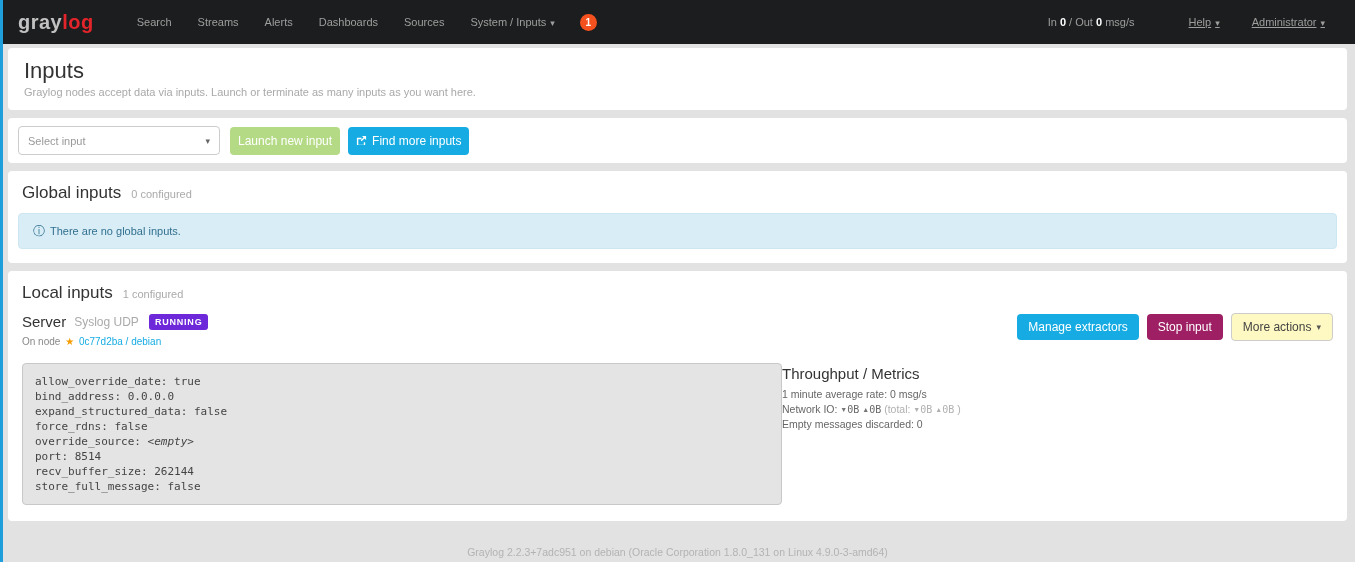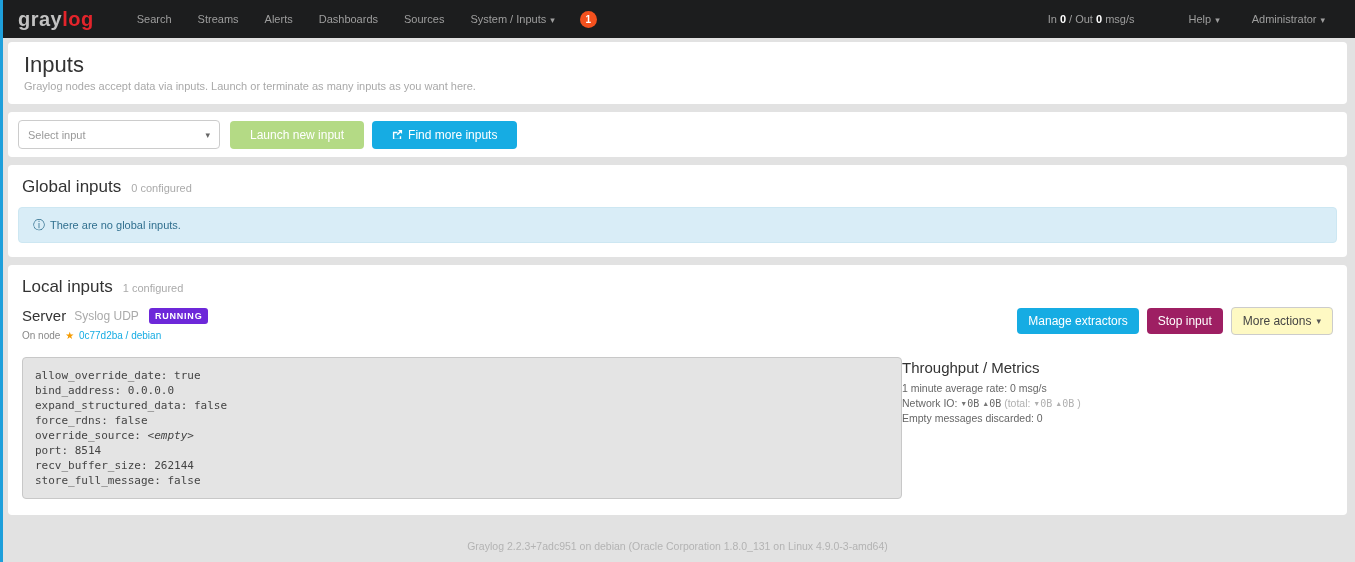--- a/index.html
+++ b/index.html
@@ -9,39 +9,39 @@
     background: #e2e2e2;
     position: relative;
   }
   .focus-strip {
     position: absolute; left: 0; top: 0; width: 3px; height: 562px;
     background: #1e9fdb; z-index: 50;
   }
 
   
   .navbar {
-    height: 38px; background: #1c1d1e; display: flex; align-items: center;
+    height: 44px; background: #1c1d1e; display: flex; align-items: center;
     padding: 0 14px 0 18px; color: #9e9e9e; font-size: 11px;
   }
   .logo { font-size: 20px; font-weight: bold; letter-spacing: .5px; margin-right: 30px; cursor: pointer; }
   .logo .lg-gray { color: #c2c2c2; }
   .logo .lg-log { color: #e3242b; }
   .nav-items { display: flex; align-items: center; }
   .nav-item { color: #9e9e9e; text-decoration: none; padding: 0 13px; cursor: pointer; }
   .nav-item .caret { font-size: 9px; margin-left: 4px; color: #9e9e9e; }
   .nav-badge {
     display: inline-flex; align-items: center; justify-content: center;
     width: 17px; height: 17px; border-radius: 50%;
     background: #f4511e; color: #fff; font-size: 10px; font-weight: bold;
     margin-left: 12px; cursor: pointer;
   }
   .nav-right { margin-left: auto; display: flex; align-items: center; }
   .nav-right .metric { margin-right: 38px; color: #9e9e9e; }
   .nav-right .metric b { color: #fff; font-weight: bold; }
-  .nav-right .nav-item { padding: 0 16px; }
+  .nav-right .nav-item { padding: 0 16px; text-decoration: underline; }
 
   
   .panel {
     background: #fff; border-radius: 4px; margin: 0 8px 8px 8px;
   }
   .panel.first { margin-top: 4px; }
 
   .page-header { padding: 10px 16px 12px 16px; }
   .page-title { font-size: 22px; font-weight: normal; color: #333; margin-bottom: 2px; }
   .page-subtitle { font-size: 11px; color: #a9a9a9; }
@@ -49,21 +49,21 @@
   
   .launcher { display: flex; align-items: center; padding: 8px 10px; }
   .select-box {
     width: 202px; height: 29px; border: 1px solid #ccc; border-radius: 4px;
     display: flex; align-items: center; padding: 0 9px; cursor: pointer;
     background: #fff; margin-right: 10px;
   }
   .select-box .placeholder { color: #999; font-size: 11px; flex: 1; }
   .select-box .caret { color: #666; font-size: 9px; }
   .btn {
-    border: none; border-radius: 4px; font-size: 12px; padding: 7px 20px;
+    border: none; border-radius: 4px; font-size: 12px; padding: 7px 8px;
     cursor: pointer; font-family: inherit; display: inline-flex; align-items: center;
   }
   .btn-launch { background: #b4da85; color: #fff; margin-right: 8px; }
   .btn-blue { background: #16ace3; color: #fff; }
   .btn-blue .ext-icon { margin-right: 5px; display: inline-block; line-height: 0; }
   .btn-magenta { background: #9e1f63; color: #fff; }
   .btn-default { background: #fef9c3; color: #444; border: 1px solid #ccc; }
   .btn-default .caret { font-size: 9px; margin-left: 5px; color: #555; }
 
   
@@ -89,21 +89,21 @@
     letter-spacing: .8px; border-radius: 3px; padding: 3px 6px; margin-left: 10px;
   }
   .node-line { font-size: 10px; color: #888; margin-top: 6px; }
   .node-line .star-icon { color: #f59b00; font-size: 10px; margin: 0 2px; }
   .node-line a { color: #16ace3; text-decoration: none; cursor: pointer; }
   .input-actions { display: flex; align-items: center; }
   .input-actions .btn { margin-left: 8px; padding: 6px 11px; }
 
   .input-body { display: flex; margin: 16px 4px 2px 4px; }
   .config-block {
-    width: 880px; background: #e4e4e4; border: 1px solid #c8c8c8; border-radius: 4px;
+    width: 760px; background: #e4e4e4; border: 1px solid #c8c8c8; border-radius: 4px;
     padding: 10px 12px; font-family: "DejaVu Sans Mono", "Liberation Mono", monospace;
     font-size: 11px; color: #444; line-height: 15px;
   }
   .config-line .cfg-key::after { content: ": "; }
   .config-line .em { font-style: italic; }
 
   .metrics { padding-top: 2px; }
   .metrics-title { font-size: 15px; font-weight: normal; color: #333; margin-bottom: 5px; }
   .metric-line { font-size: 10.5px; color: #666; line-height: 15px; }
   .metric-line .mono { font-family: "DejaVu Sans Mono", "Liberation Mono", monospace; font-size: 10px; }

